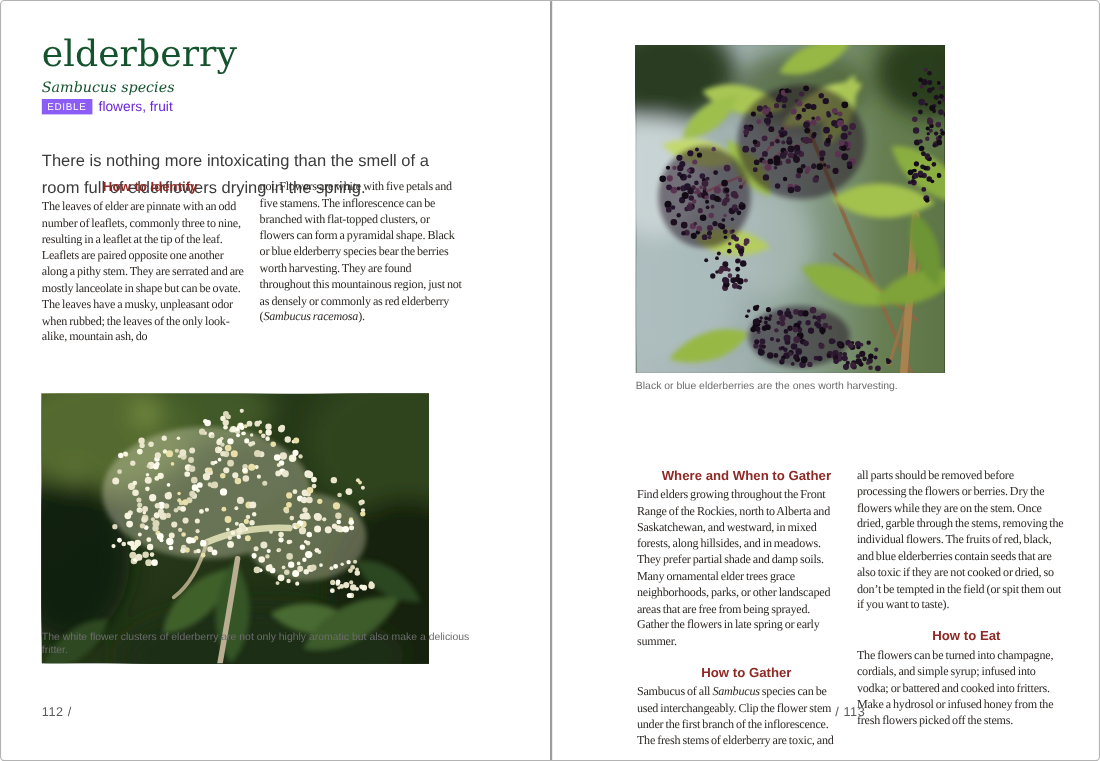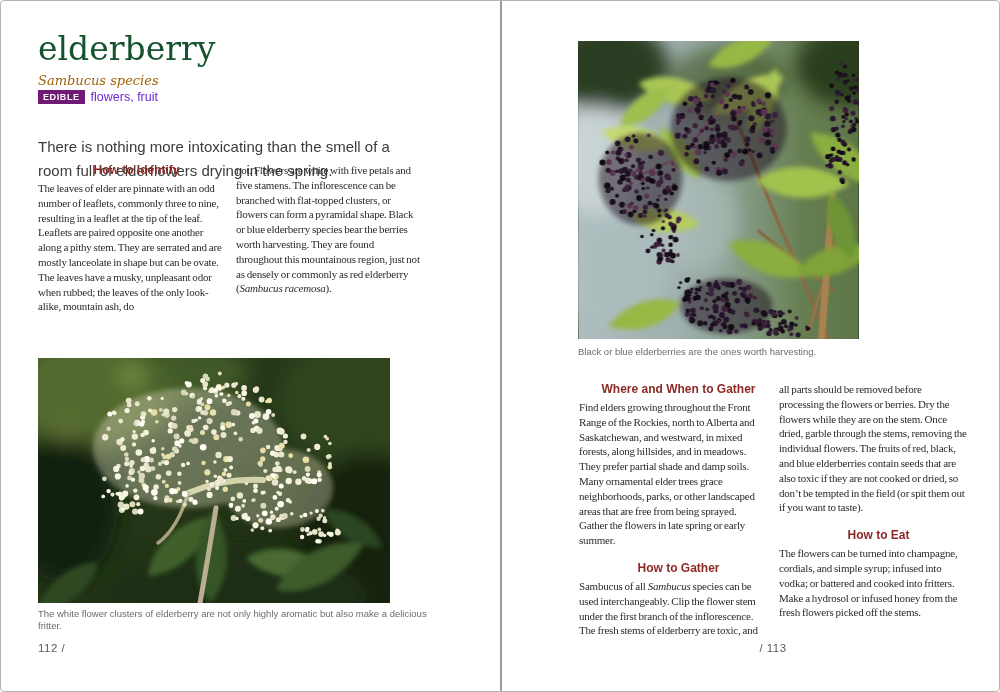--- a/index.html
+++ b/index.html
@@ -5,44 +5,44 @@
   html,body{margin:0;padding:0;background:#fff;}
   .spread{position:relative;width:1000px;height:692px;background:#fff;border:1px solid #b3b3b3;
           border-radius:4px;box-sizing:border-box;overflow:hidden;
           font-family:"Liberation Sans",sans-serif;}
   .gutter{position:absolute;left:499px;top:0;bottom:0;width:2px;background:#9c9c9c;}
   .abs{position:absolute;}
 
   .title{left:37px;top:30px;font-family:"DejaVu Serif",serif;font-size:33px;line-height:1.1;
          color:#14532d;font-weight:400;margin:0;}
   .species{left:37px;top:72px;font-family:"DejaVu Serif",serif;font-style:italic;
-           font-size:13px;color:#a16207;}
+           font-size:13px;color:#14532d;}
   .badge-row{left:37px;top:89px;display:flex;align-items:center;gap:6px;}
-  .badge{background:#701a75;color:#ffffff;font-size:9px;font-weight:bold;letter-spacing:0.6px;
+  .badge{background:#8b5cf6;color:#ffffff;font-size:9px;font-weight:normal;letter-spacing:0.6px;
          padding:2px 5px 1px;line-height:1.2;text-align:right;}
   .badge-label{font-size:12.5px;color:#6d28d9;}
   .intro{left:37px;top:106px;width:388px;font-size:15px;line-height:1.6;color:#3b3b3b;margin-top:28px;}
 
   .cols{display:flex;gap:12px;}
   .col{width:186px;font-family:"Liberation Serif",serif;font-size:11px;line-height:14.8px;
        color:#2e2a27;letter-spacing:-0.2px;word-spacing:-0.6px;}
   .col p{margin:0;}
   .sect-h{font-family:"Liberation Sans",sans-serif;font-weight:bold;font-size:12px;
           line-height:14px;color:#8e2a25;margin:0 0 4px;padding-left:11px;
           letter-spacing:0;word-spacing:0;text-align:center;}
   .sect-h.later{margin-top:13px;}
   .cols-left{left:37px;top:162px;width:384px;}
   .cols-right{left:578px;top:381px;width:388px;}
-  .cols-right .col{width:188px;}
+  .cols-right .col{width:188px;margin-top:43px;}
 
   .photo{display:block;background:#223318;}
   .photo1{left:37px;top:357px;width:352px;height:245px;}
   .photo2{left:577px;top:40px;width:281px;height:298px;}
   .caption{font-size:9.5px;color:#6c6c6c;line-height:1.3;}
-  .caption1{left:37px;top:607px;width:410px;}
+  .caption1{left:37px;top:573px;width:410px;}
   .caption2{left:577px;top:345px;width:300px;}
   .pagenum{font-size:11.5px;color:#5b5b5b;letter-spacing:0.5px;}
   .pagenum-left{left:37px;top:641px;}
   .pagenum-right{left:578px;top:641px;width:388px;text-align:center;}
 </style>
 </head>
 <body>
 
 <div class="spread">
   <div class="gutter"></div>

